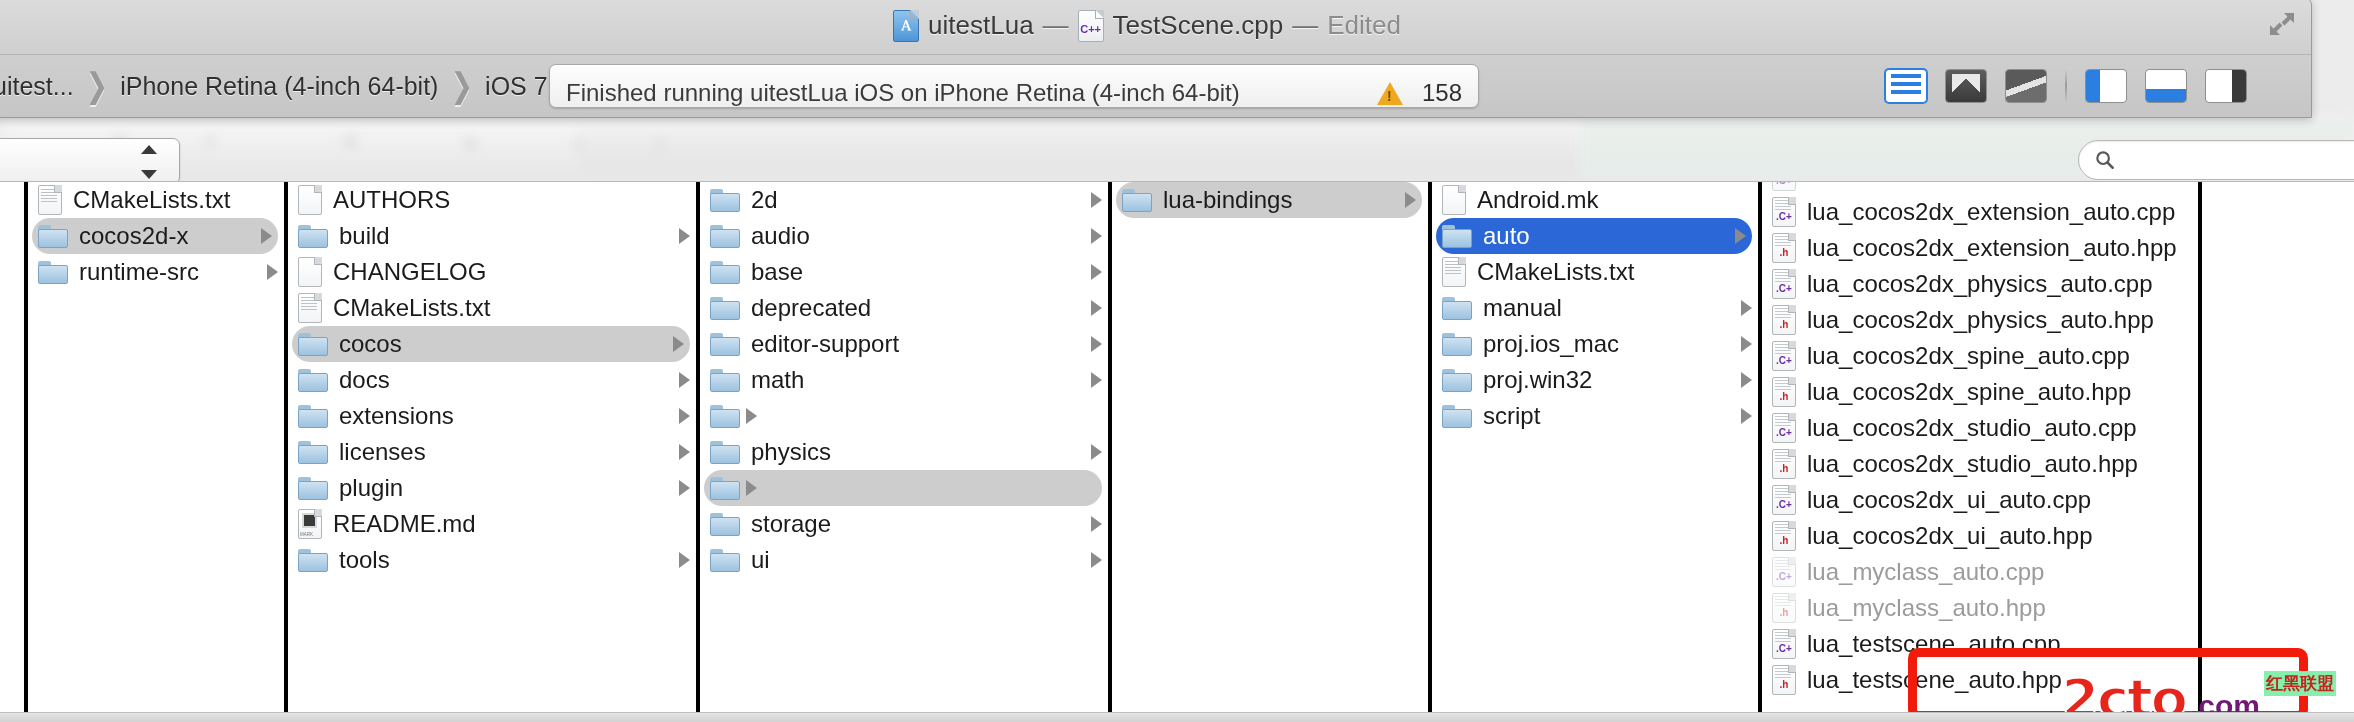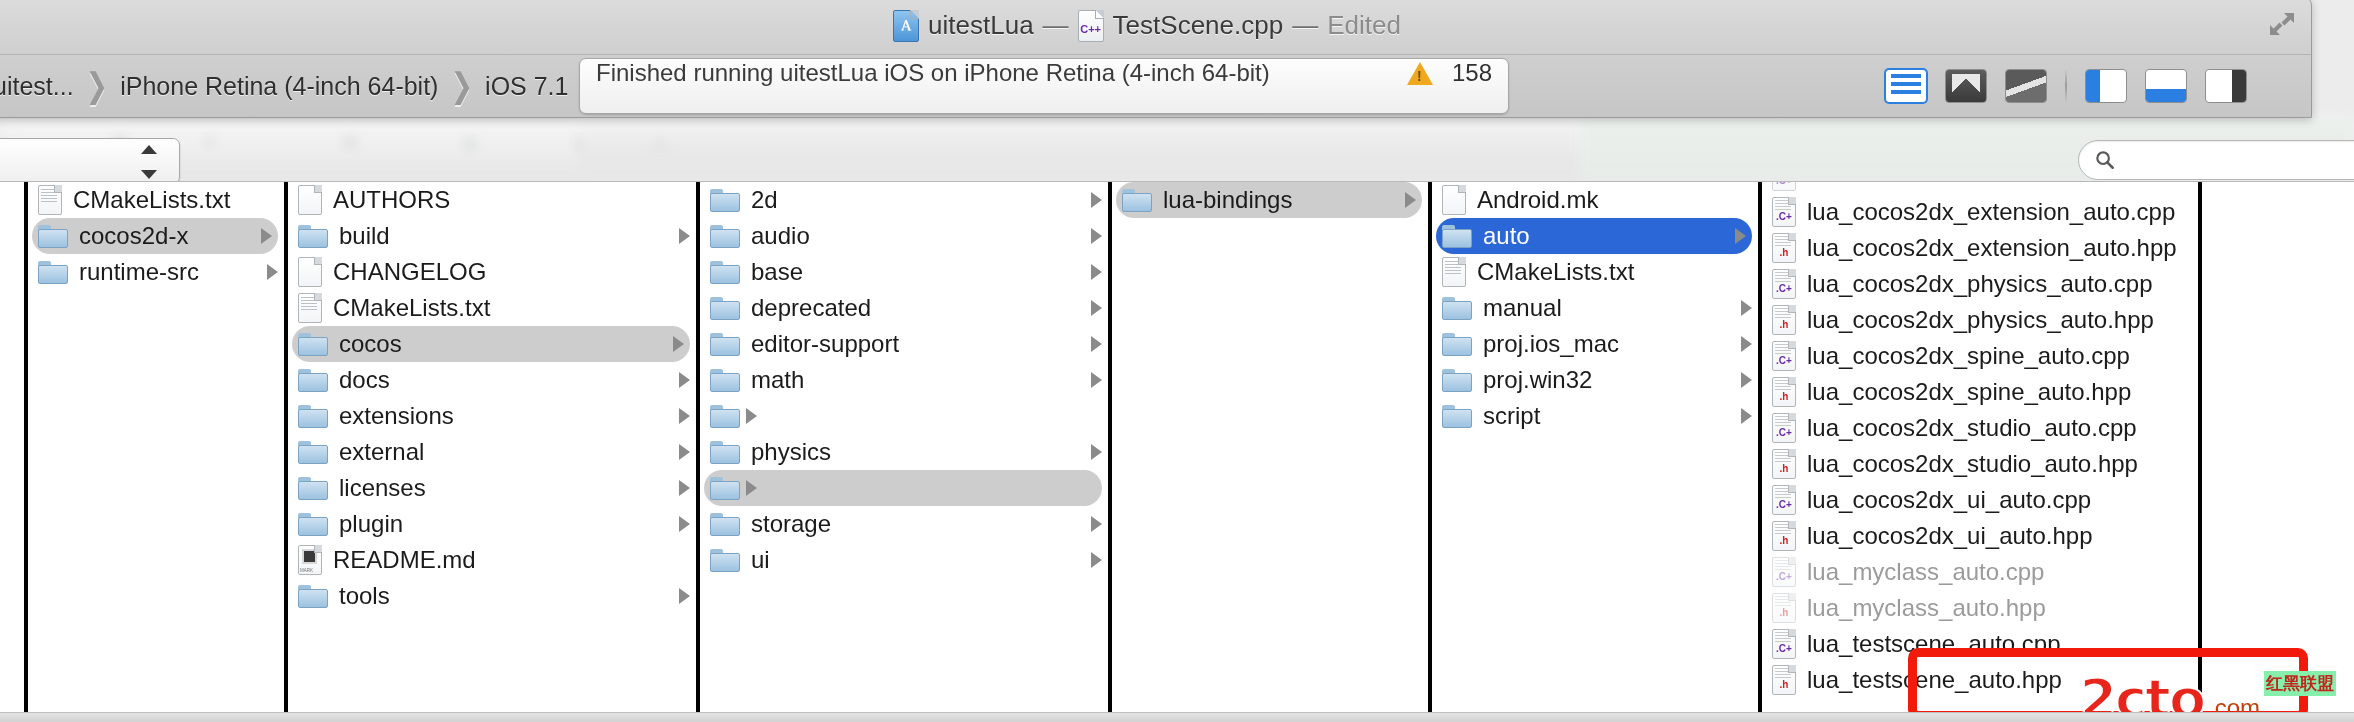--- a/index.html
+++ b/index.html
@@ -115,25 +115,25 @@
   }
   #breadcrumb{
     display:flex; align-items:center; gap:12px;
     margin-left:10px; font-size:25px; color:#2f2f2f;
     text-shadow:0 1px 0 rgba(255,255,255,.7); white-space:nowrap;
   }
   #breadcrumb .chev{
     color:#9a9a9a; font-size:27px; font-weight:300; transform:scaleY(1.25);
   }
   #status-bar{
-    position:absolute; left:596px; width:930px; height:56px;
+    position:absolute; left:566px; width:930px; height:44px;
     background:linear-gradient(#fdfdfd,#efefef);
     border:1px solid #a7a7a7; border-radius:7px;
     box-shadow:inset 0 1px 0 #fff, 0 1px 2px rgba(0,0,0,.18);
-    display:flex; align-items:flex-start; padding:0 16px;
+    display:flex; align-items:flex-end; padding:0 16px;
   }
   #status-text{ font-size:24px; color:#3b3b3b; flex:1; white-space:nowrap; }
   #status-warn{ display:flex; align-items:center; gap:19px; }
   #warn-count{ font-size:24px; color:#2f2f2f; }
   .warn-tri{ width:0;height:0;border-left:13px solid transparent;border-right:13px solid transparent;border-bottom:23px solid #f0a81e; position:relative;}
   .warn-tri::after{ content:"!"; position:absolute; left:-3px; top:6px; font-size:14px; font-weight:bold; color:#6b4a00;}
 
   #toolbar-right{
     position:absolute; right:64px; display:flex; align-items:center; gap:18px;
   }
@@ -277,21 +277,21 @@
   }
   #wm-2cto{
     font-size:54px; font-weight:bold; color:#e8251a;
     font-family:"DejaVu Sans", sans-serif; letter-spacing:-2px;
     -webkit-text-stroke:2px #fff; line-height:.8;
   }
   #wm-cn{
     font-size:17px; color:#c0271c; font-weight:bold; margin-bottom:24px;
     background:#86efac; padding:1px 2px;
   }
-  #wm-com{ font-size:24px; font-weight:normal; color:#c2410c; line-height:.95; }
+  #wm-com{ font-size:30px; font-weight:bold; color:#701a75; line-height:.95; }
 
   #bottom-strip{
     position:absolute; left:0; right:0; bottom:0; height:10px;
     background:linear-gradient(#e4e4e4,#d2d2d2);
     border-top:1px solid #c0c0c0;
   }
 </style>
 </head>
 <body>
 
@@ -475,28 +475,20 @@
           <span class="body"></span>
         </span>
         <span class="name">extensions</span>
         <span class="disclosure"></span>
       </div>
       <div class="row">
         <span class="folder">
           <span class="tab"></span>
           <span class="body"></span>
         </span>
-        <span class="name">external</span>
-        <span class="disclosure"></span>
-      </div>
-      <div class="row">
-        <span class="folder">
-          <span class="tab"></span>
-          <span class="body"></span>
-        </span>
         <span class="name">licenses</span>
         <span class="disclosure"></span>
       </div>
       <div class="row">
         <span class="folder">
           <span class="tab"></span>
           <span class="body"></span>
         </span>
         <span class="name">plugin</span>
         <span class="disclosure"></span>

